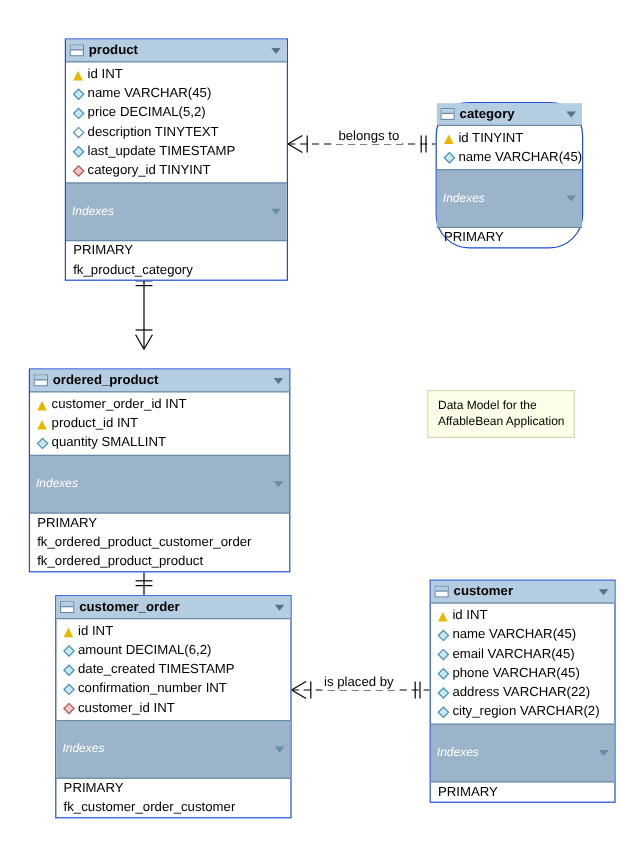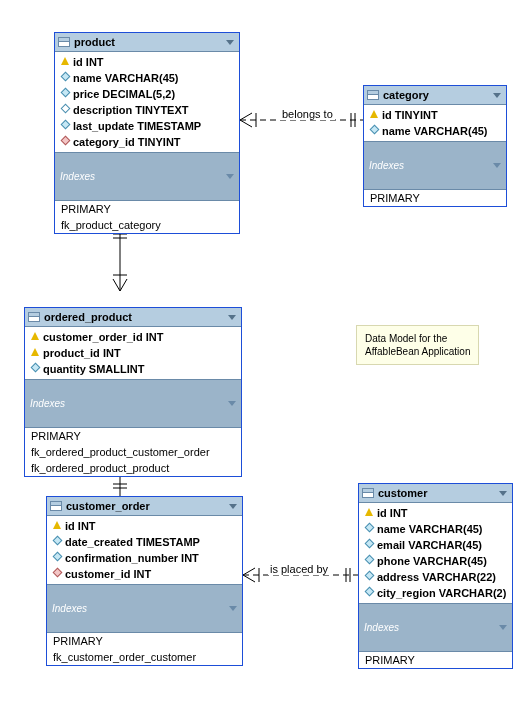--- a/index.html
+++ b/index.html
@@ -49,25 +49,24 @@
   .tbl-header .title { flex: 1 1 auto; }
   .tbl-header .chev {
     width: 0; height: 0;
     border-left: 4px solid transparent;
     border-right: 4px solid transparent;
     border-top: 5px solid #55728a;
   }
   .cols { padding: 2px 0; }
   .col {
     display: flex;
-    align-items: flex-start;
+    align-items: center;
     gap: 4px;
     padding: 2px 6px;
     white-space: nowrap;
-    font-weight: bold;
   }
   .ic {
     width: 10px; height: 10px;
     flex: 0 0 auto;
     position: relative;
   }
   .ic-key {
     width: 0; height: 0;
     border-left: 4px solid transparent;
     border-right: 4px solid transparent;
@@ -223,21 +222,21 @@
         </div>
     </div>
     <div class="section-h">
       <span>Indexes</span>
       <span class="chev"></span>
     </div>
     <div class="idx">PRIMARY</div>
     <div class="idx">fk_product_category</div>
   </div>
 
-  <div class="table" style="left:363px;top:85px;width:144px;">
+  <div class="table" style="left:363px;top:85px;width:123px;border-radius:28px;">
     <div class="tbl-header">
       <span class="tbl-icon"></span>
       <span class="title">category</span>
       <span class="chev"></span>
     </div>
     <div class="cols">
       <div class="col">
           <span class="ic ic-key"></span>
           <span>id TINYINT</span>
         </div>
@@ -285,20 +284,24 @@
   <div class="table" style="left:46px;top:496px;width:197px;">
     <div class="tbl-header">
       <span class="tbl-icon"></span>
       <span class="title">customer_order</span>
       <span class="chev"></span>
     </div>
     <div class="cols">
       <div class="col">
           <span class="ic ic-key"></span>
           <span>id INT</span>
+        </div>
+      <div class="col">
+          <span class="ic ic-blue"></span>
+          <span>amount DECIMAL(6,2)</span>
         </div>
       <div class="col">
           <span class="ic ic-blue"></span>
           <span>date_created TIMESTAMP</span>
         </div>
       <div class="col">
           <span class="ic ic-blue"></span>
           <span>confirmation_number INT</span>
         </div>
       <div class="col">

